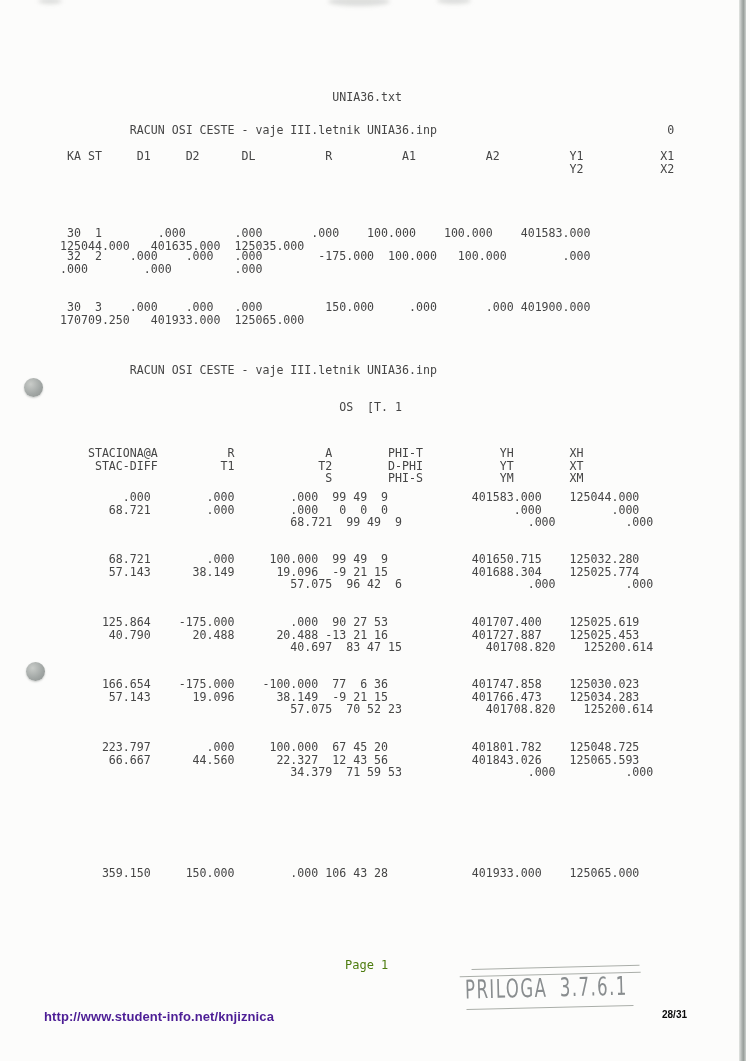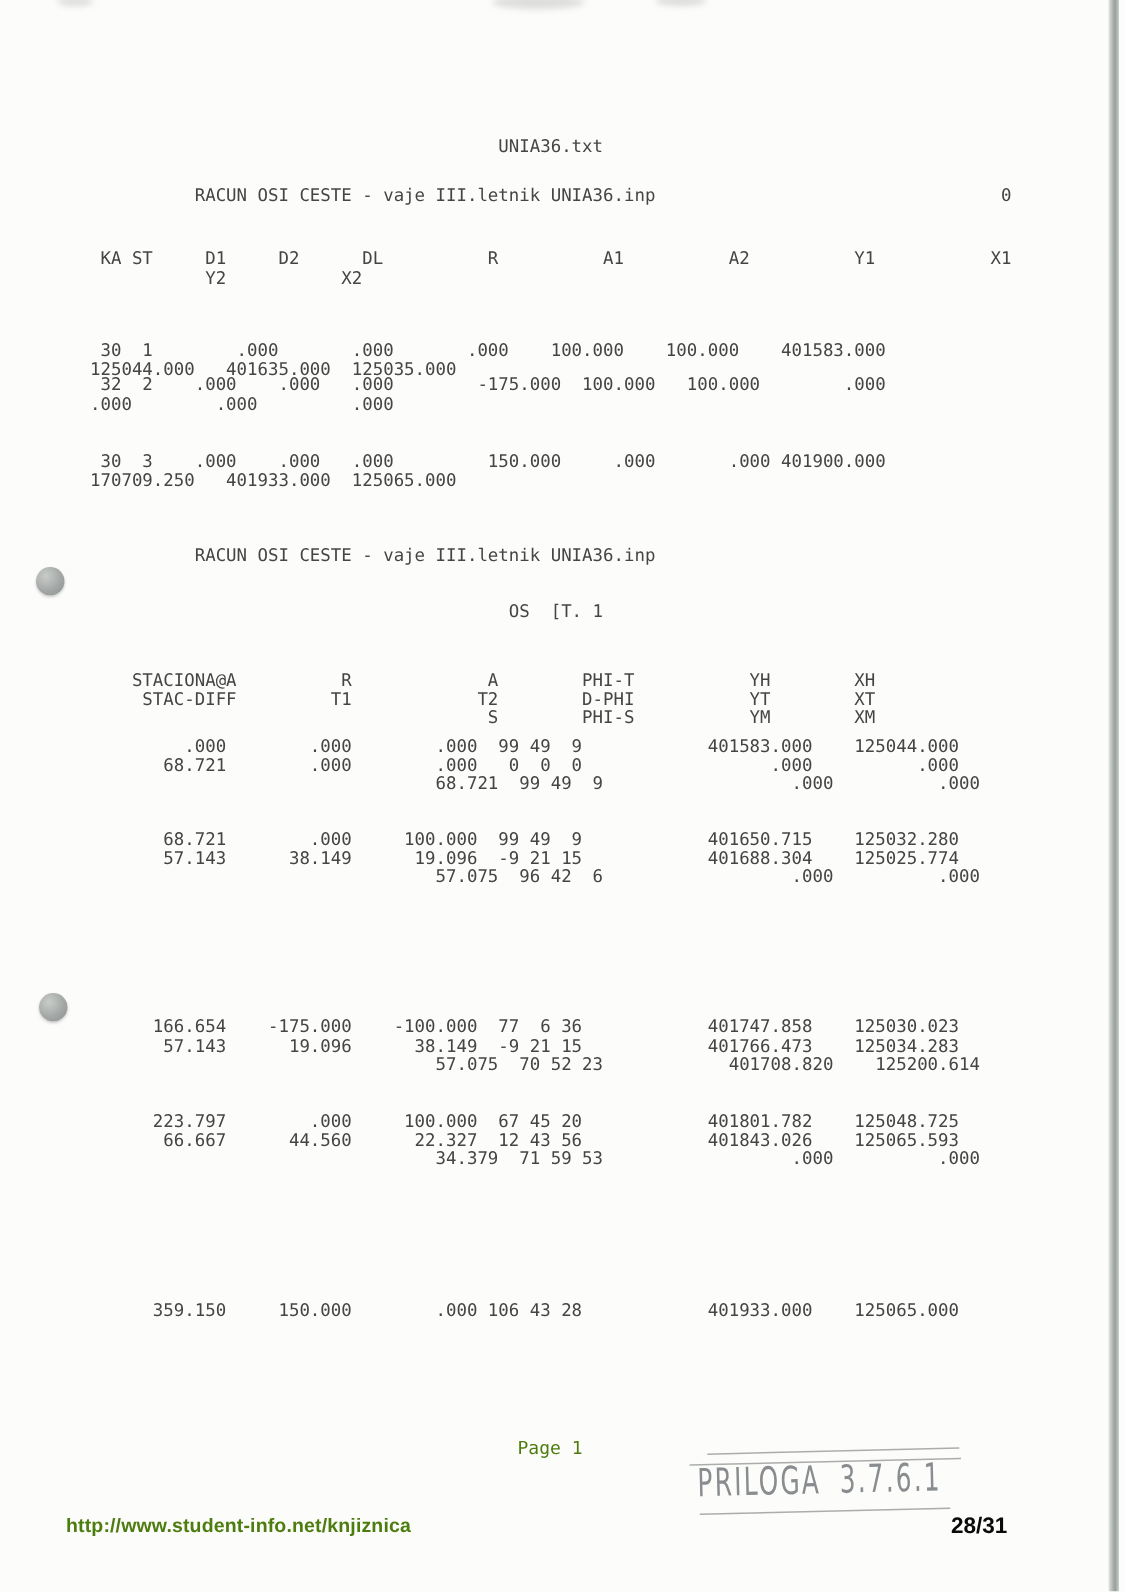--- a/index.html
+++ b/index.html
@@ -66,27 +66,27 @@
     letter-spacing:2px;
     word-spacing:8px;
     transform:scale(0.72,1.12);
     transform-origin:left top;
     white-space:pre;
   }
   
   .footer-url{
     position:absolute;left:44px;top:1009px;
     font-family:"Liberation Sans", sans-serif;
-    font-weight:bold;font-size:13px;color:#4d7c0f;
+    font-weight:bold;font-size:13px;color:#4c1d95;
     letter-spacing:0.1px;
   }
   .footer-page{
-    position:absolute;left:634px;top:1009px;
+    position:absolute;left:662px;top:1009px;
     font-family:"Liberation Sans", sans-serif;
-    font-weight:bold;font-size:15px;color:#0a0a0a;
+    font-weight:bold;font-size:10px;color:#0a0a0a;
   }
   .page-label{
     position:absolute;left:345px;top:958px;
     font-family:"DejaVu Sans Mono","Liberation Mono",monospace;
     font-size:12px;color:#4d7c0f;white-space:pre;
   }
 </style>
 </head>
 <body>
 
@@ -100,21 +100,21 @@
   <div class="punch-hole" style="left:26px;top:662px;"></div>
 
   <div class="grp" style="left:60px;top:91px;">
     <div class="tl">                                       UNIA36.txt</div>
   </div>
 
   <div class="grp" style="left:60px;top:124px;">
     <div class="tl">          RACUN OSI CESTE - vaje III.letnik UNIA36.inp                                 0</div>
   </div>
 
-  <div class="grp" style="left:60px;top:166px;">
+  <div class="grp" style="left:60px;top:150px;text-align:right;">
     <div class="tl"> KA ST     D1     D2      DL          R          A1          A2          Y1           X1</div>
     <div class="tl">           Y2           X2</div>
   </div>
 
   <div class="grp" style="left:60px;top:200px;margin-top:27px;">
     <div class="tl"> 30  1        .000       .000       .000    100.000    100.000    401583.000</div>
     <div class="tl">125044.000   401635.000  125035.000</div>
   </div>
 
   <div class="grp" style="left:60px;top:250px;">
@@ -146,20 +146,25 @@
     <div class="tl">       68.721        .000        .000   0  0  0                  .000          .000</div>
     <div class="tl">                                 68.721  99 49  9                  .000          .000</div>
   </div>
 
   <div class="grp" style="left:60px;top:553px;">
     <div class="tl">       68.721        .000     100.000  99 49  9            401650.715    125032.280</div>
     <div class="tl">       57.143      38.149      19.096  -9 21 15            401688.304    125025.774</div>
     <div class="tl">                                 57.075  96 42  6                  .000          .000</div>
   </div>
 
+  <div class="grp" style="left:60px;top:616px;">
+    <div class="tl">      125.864    -175.000        .000  90 27 53            401707.400    125025.619</div>
+    <div class="tl">       40.790      20.488      20.488 -13 21 16            401727.887    125025.453</div>
+    <div class="tl">                                 40.697  83 47 15            401708.820    125200.614</div>
+  </div>
 
   <div class="grp" style="left:60px;top:678px;">
     <div class="tl">      166.654    -175.000    -100.000  77  6 36            401747.858    125030.023</div>
     <div class="tl">       57.143      19.096      38.149  -9 21 15            401766.473    125034.283</div>
     <div class="tl">                                 57.075  70 52 23            401708.820    125200.614</div>
   </div>
 
   <div class="grp" style="left:60px;top:741px;">
     <div class="tl">      223.797        .000     100.000  67 45 20            401801.782    125048.725</div>
     <div class="tl">       66.667      44.560      22.327  12 43 56            401843.026    125065.593</div>

